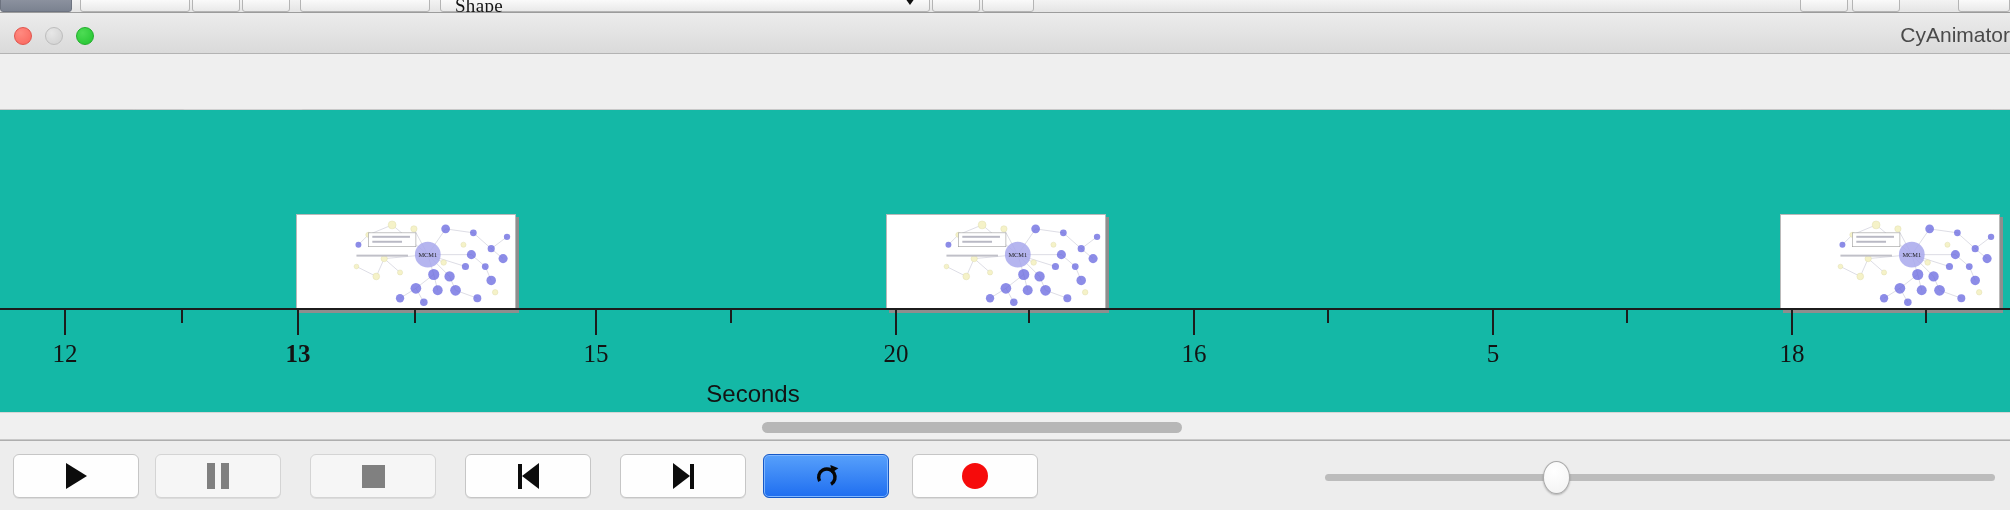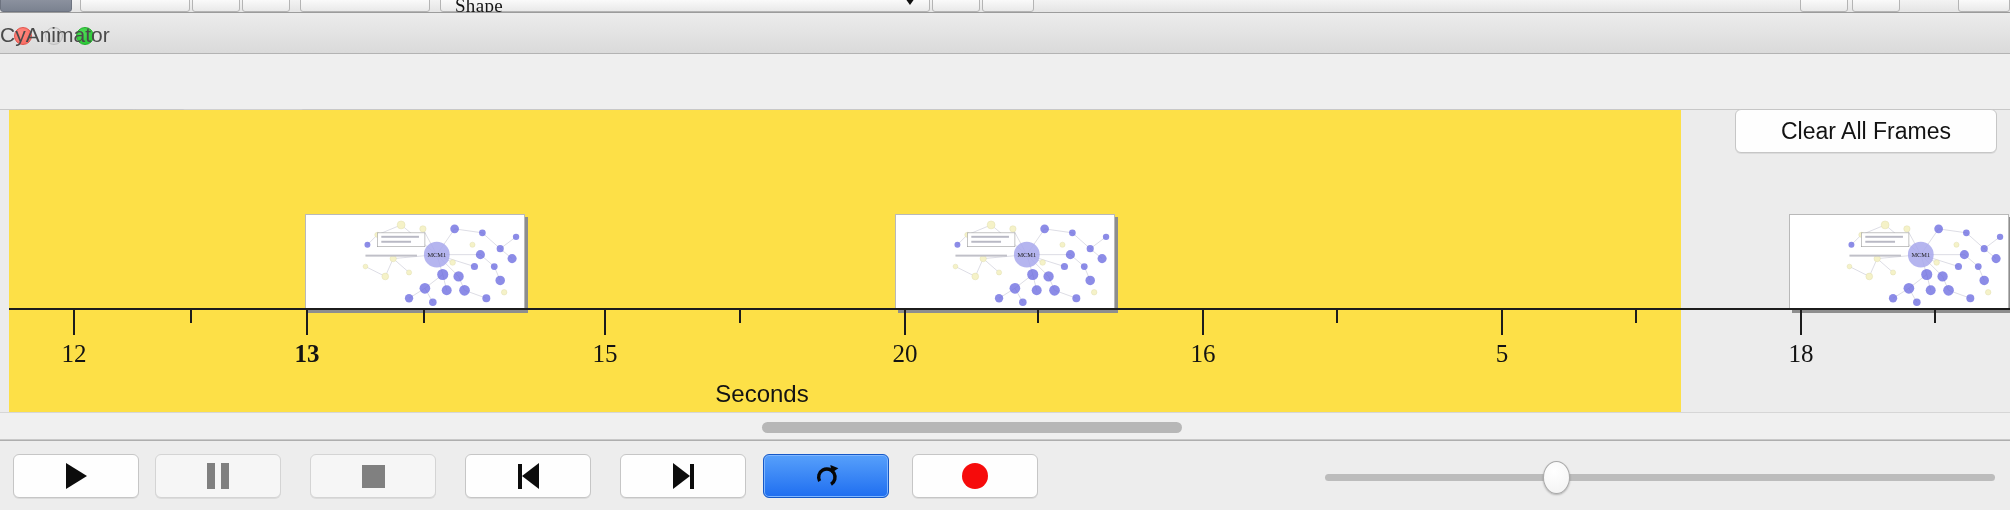--- a/index.html
+++ b/index.html
@@ -40,21 +40,21 @@
     position:absolute; left:0; top:13px; width:2010px; height:41px;
     background:linear-gradient(#ececec,#dadada);
     border-bottom:1px solid #b3b3b3;
   }
   .traffic{ position:absolute; top:14px; left:14px; display:flex; gap:13px; }
   .dot{ width:18px;height:18px;border-radius:50%; position:relative; }
   .dot.close{ background:radial-gradient(circle at 35% 30%,#ff8a80,#f9655c); border:1px solid #e0534b;}
   .dot.min{ background:radial-gradient(circle at 35% 30%,#e7e7e7,#cfcfcf); border:1px solid #bdbdbd;}
   .dot.max{ background:radial-gradient(circle at 35% 30%,#4ddc54,#22c32f); border:1px solid #1fae2a;}
   .win-title{
-    position:absolute; left:0; right:0; top:10px; text-align:left;
+    position:absolute; left:0; right:0; top:10px; text-align:right;
     font-size:21px; color:#4a4a4a;
   }
 
   
   .toolbar{
     position:absolute; left:0; top:54px; width:2010px; height:56px;
     background:#efefef; border-bottom:1px solid #c8c8c8;
   }
   .btn{
     position:absolute; background:#fefefe;
@@ -67,23 +67,22 @@
   #add-frame-button{ left:13px; top:55px; width:126px; height:44px; }
   #delete-frame-button{ left:180px; top:55px; width:126px; height:44px; }
   #clear-all-frames-button{
     left:1735px; top:55px; width:262px; height:44px;
     font-size:23px; color:#131313;
   }
   .plus-glyph{ font-size:31px; line-height:1; color:#0b0b0b; font-weight:bold; }
 
   
   .timeline{
-    position:absolute; left:0; top:110px; width:1672px; height:302px;
-    background:#fde047;
-    margin-left:9px;
+    position:absolute; left:0; top:110px; width:2010px; height:302px;
+    background:#14b8a6;
   }
   .frame{
     position:absolute;
     width:220px; height:96px;
     background:#fff;
     border:1px solid #b9b9b9;
     box-shadow:3px 3px 0 #8e8e8e;
     overflow:hidden;
   }
   .frame .net{ position:absolute; inset:0; }

